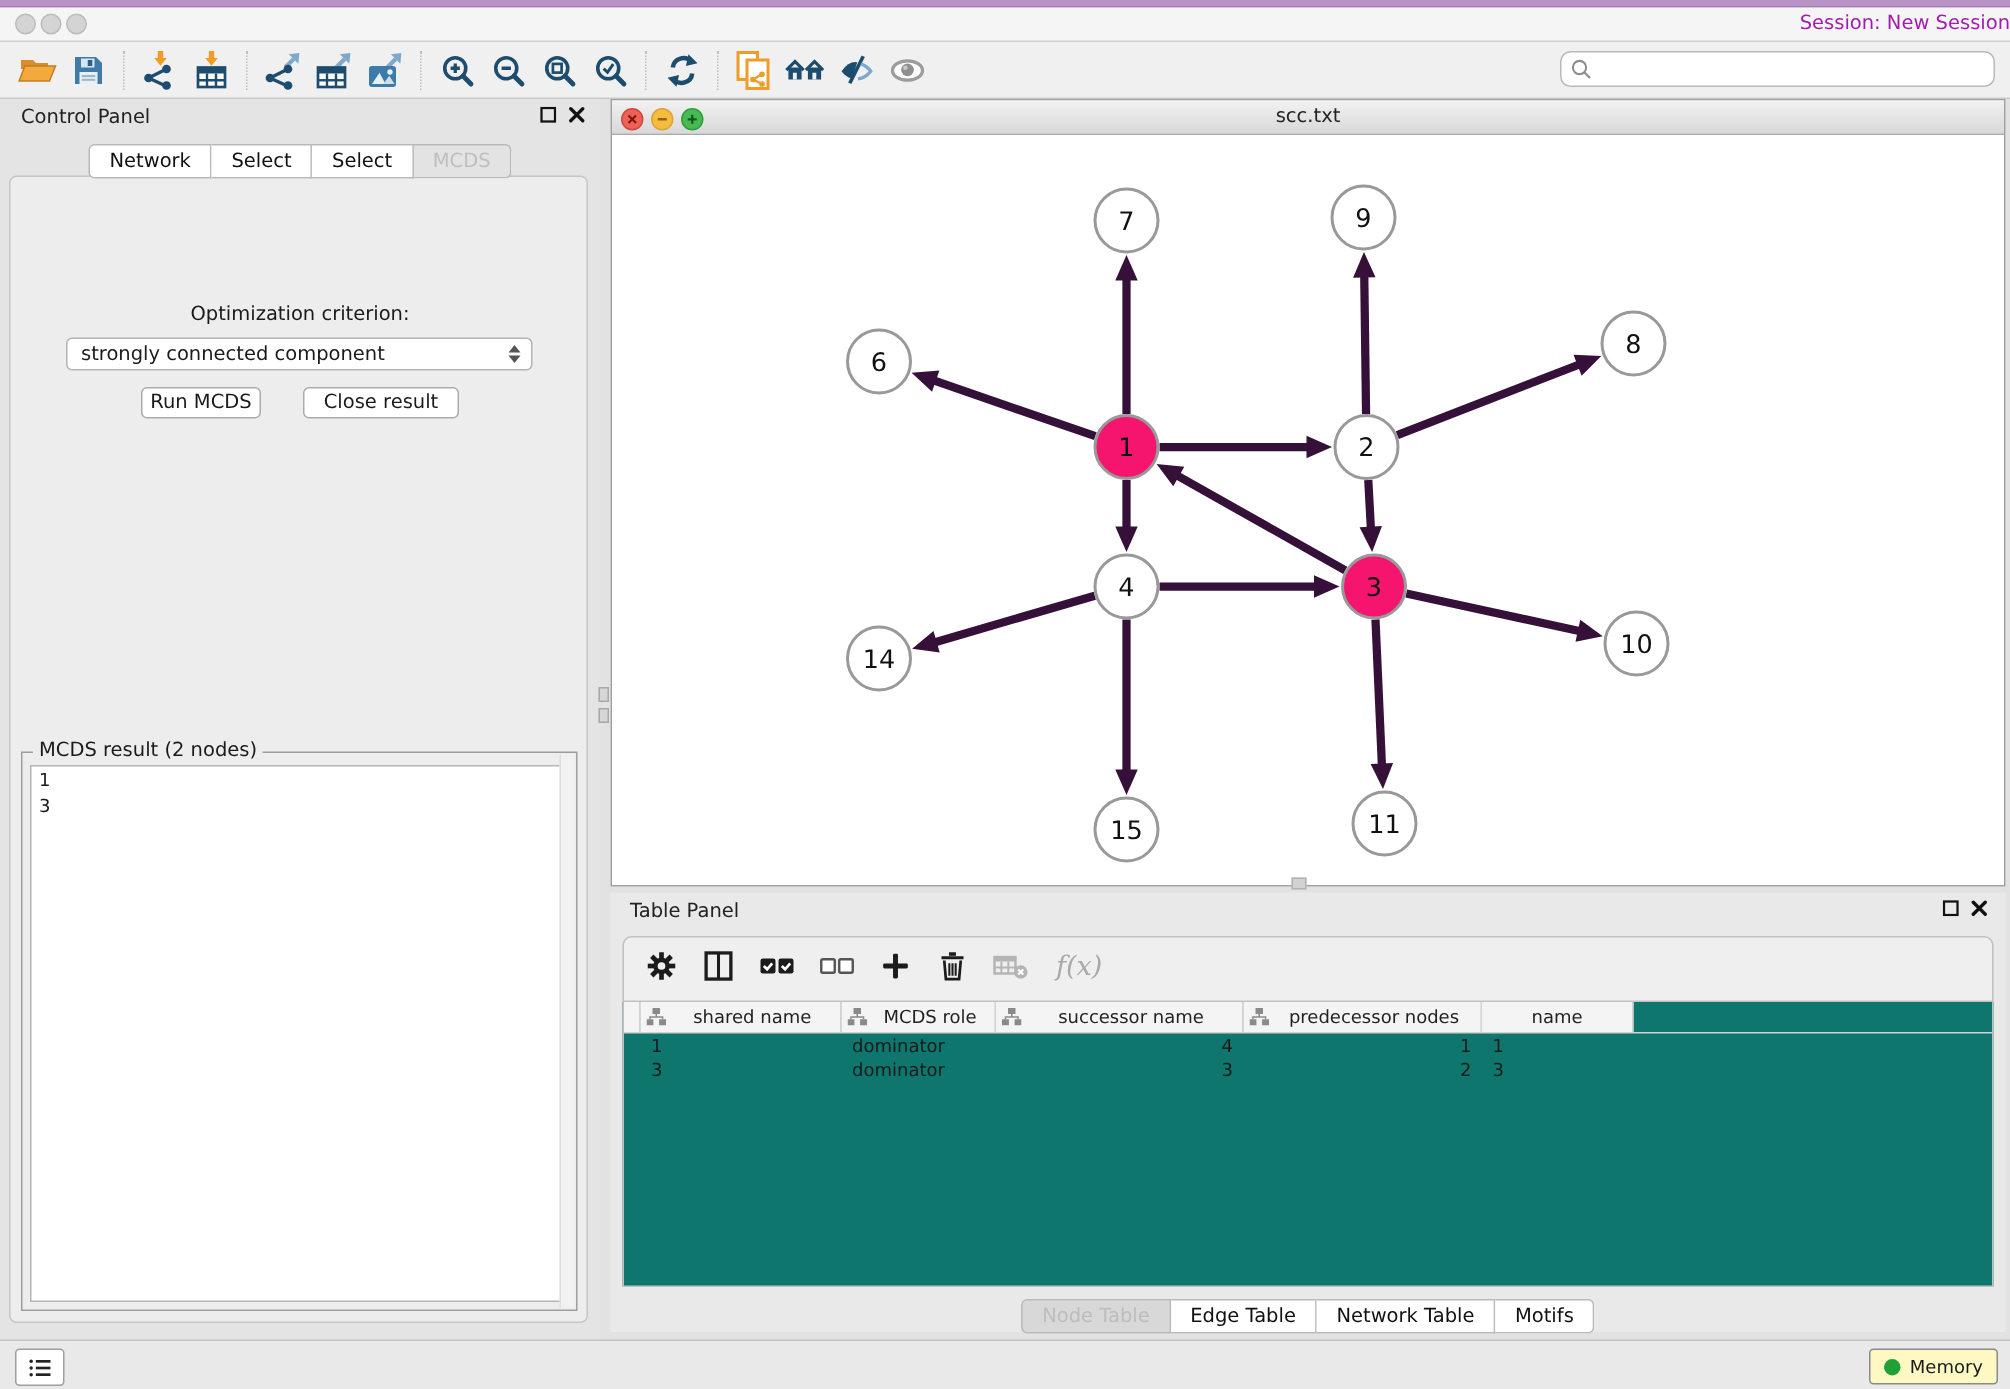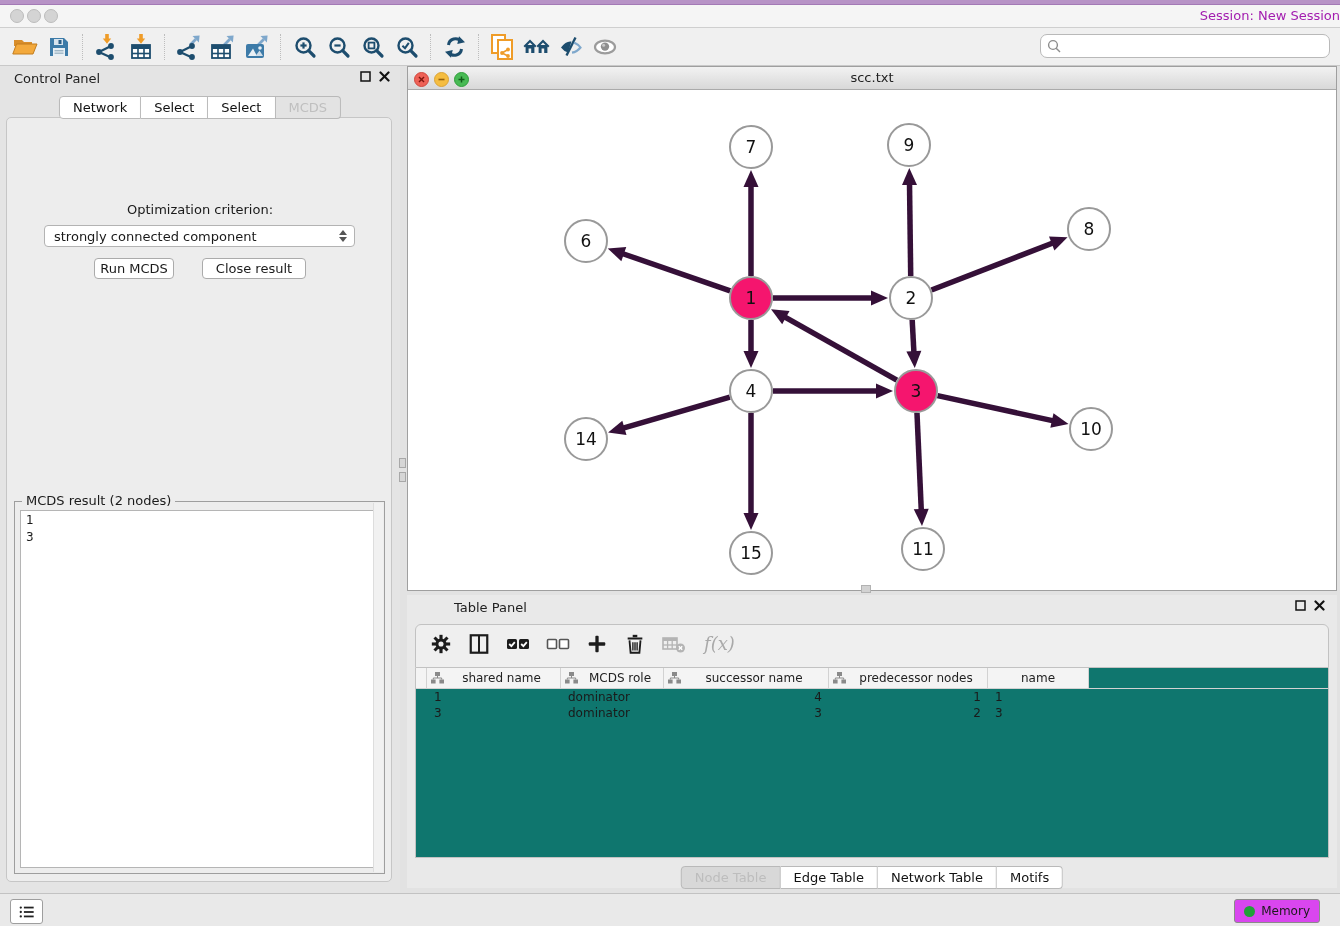--- a/index.html
+++ b/index.html
@@ -54,40 +54,40 @@
   
   #network-window{left:407px;top:66px;width:930px;height:525px;background:#fff;border:1px solid #9f9f9f;box-sizing:border-box;}
   #net-titlebar{position:absolute;left:0;top:0;width:100%;height:23px;
       background:linear-gradient(#f2f2f2,#d8d8d8);border-bottom:1px solid #aaa;box-sizing:border-box;}
   #net-title{width:100%;text-align:center;font-size:13px;color:#222;line-height:22px;}
   .mac-btn{position:absolute;top:5px;width:13px;height:13px;border-radius:50%;display:flex;align-items:center;justify-content:center;}
   #net-canvas{position:absolute;left:0;top:23px;}
   #net-resize-handle{left:861px;top:585px;width:8px;height:6px;background:#d2d2d2;border:1px solid #b2b2b2;}
   
   #table-panel{left:407px;top:595px;width:930px;height:293px;background:#e9e9e9;}
-  #tp-title{position:absolute;left:13px;top:5px;font-size:13px;color:#222;margin-left:34px;}
+  #tp-title{position:absolute;left:13px;top:5px;font-size:13px;color:#222;}
   #tp-toolbar{position:absolute;left:8px;top:29px;width:914px;height:44px;background:#efefef;
       border:1px solid #c2c2c2;border-radius:6px 6px 0 0;box-sizing:border-box;display:flex;align-items:center;
       padding-left:14px;gap:16px;}
   #tp-table{position:absolute;left:8px;top:73px;width:914px;height:190px;background:#0f766e;
       border:1px solid #c2c2c2;border-top:none;box-sizing:border-box;overflow:hidden;}
   #tp-headrow{display:flex;height:20px;border-bottom:1px solid #d2d2d2;}
   .gutter{width:11px;background:#f4f4f4;border-right:1px solid #d2d2d2;box-sizing:border-box;}
   .hcell{background:#f4f4f4;border-right:1px solid #d2d2d2;box-sizing:border-box;display:flex;align-items:center;
       font-size:12px;color:#222;padding:0 4px;}
   .hcell .hlabel{flex:1;text-align:center;}
   .trow{display:flex;height:16px;line-height:16px;font-size:12px;}
   .tcell{box-sizing:border-box;padding:0 7px;overflow:hidden;white-space:nowrap;}
   #tp-tabs{top:271px;}
   #tp-tabs .tab.active{background:#d8d8d8;color:#bdbdbd;}
   
   #status-bar{left:0;top:893px;width:1340px;height:33px;background:#e9e9e9;border-top:1px solid #c2c2c2;box-sizing:border-box;}
   #dev-btn{position:absolute;left:10px;top:5px;width:31px;height:23px;background:#fff;border:1px solid #9e9e9e;
       border-radius:3px;display:flex;align-items:center;justify-content:center;}
-  #memory-btn{position:absolute;right:20px;top:5px;height:22px;background:#d946ef;border:1px solid #8a8a8a;
+  #memory-btn{position:absolute;right:8px;top:5px;height:22px;background:#fef9c3;border:1px solid #8a8a8a;
       border-radius:3px;display:flex;align-items:center;gap:6px;padding:0 9px;font-size:12px;}
   #memory-dot{width:11px;height:11px;border-radius:50%;}
 </style>
 </head>
 <body>
 
 <div class="abs" id="accent-strip"></div>
 <div class="abs" id="titlebar">
   <span class="tdot" style="left:10px"></span>
   <span class="tdot" style="left:27px"></span>

